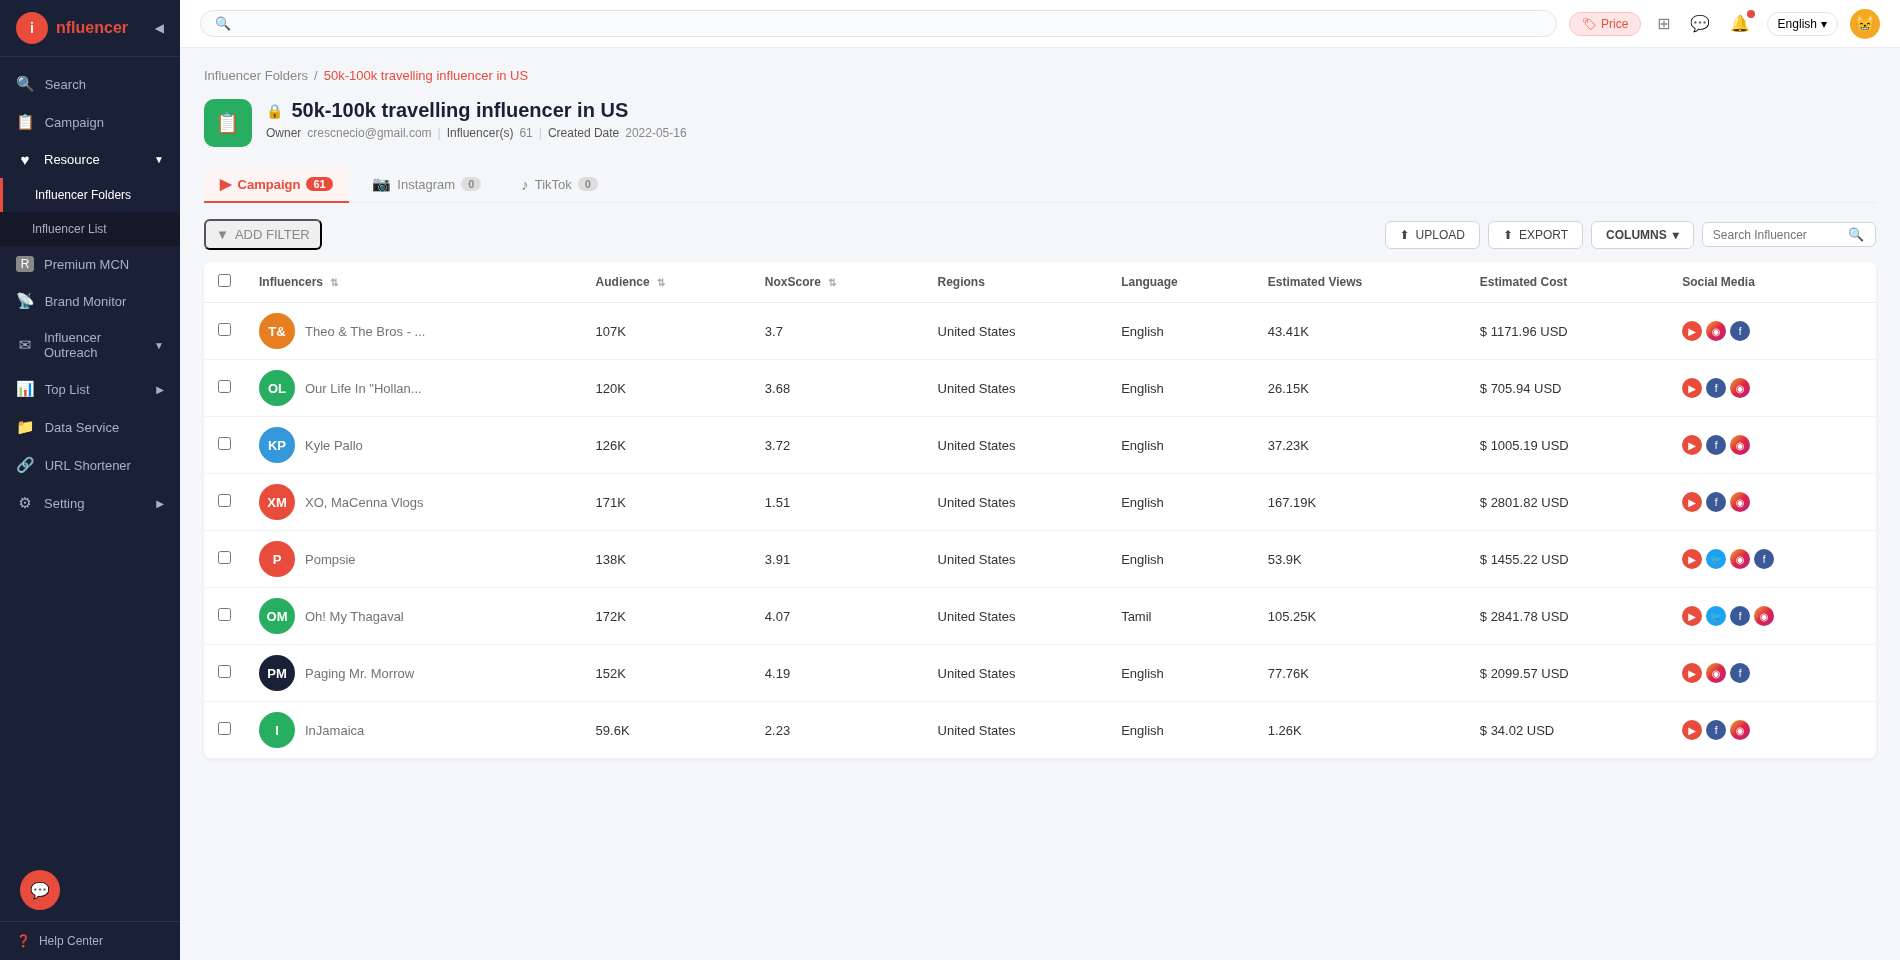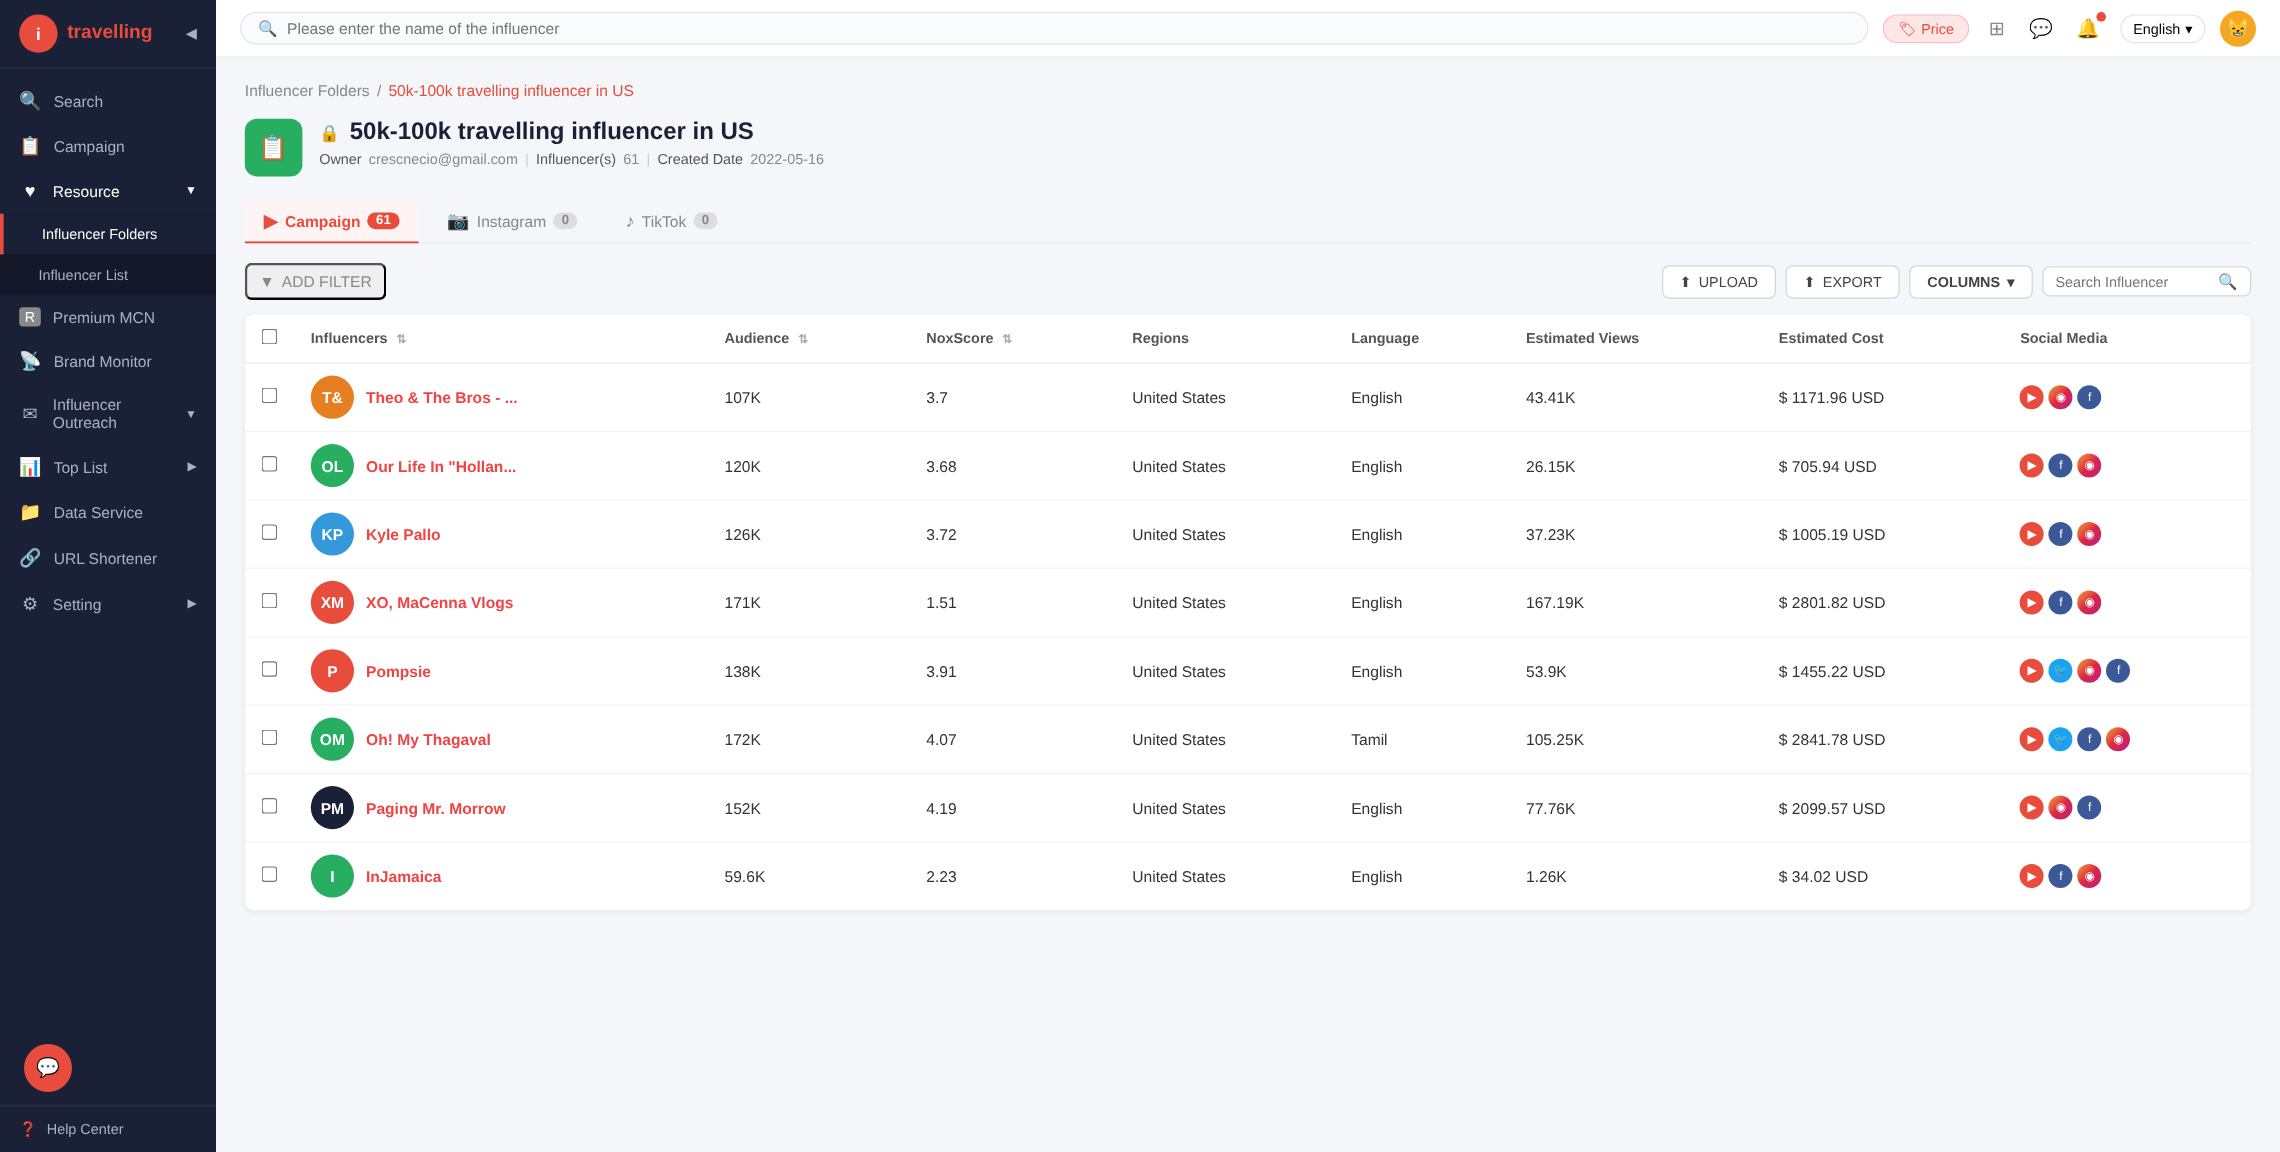--- a/index.html
+++ b/index.html
@@ -155,35 +155,35 @@
     table { width: 100%; border-collapse: collapse; }
     thead tr { border-bottom: 1px solid #e8ecf0; }
     thead th { padding: 12px 14px; text-align: left; font-size: 12px; font-weight: 600; color: #555; white-space: nowrap; background: white; }
     thead th .sort-icon { color: #aaa; margin-left: 4px; font-size: 10px; }
     tbody tr { border-bottom: 1px solid #f0f2f5; }
     tbody td { padding: 10px 14px; font-size: 13px; color: #333; vertical-align: middle; }
     .checkbox-col { width: 30px; }
     input[type=checkbox] { accent-color: #e74c3c; }
     .influencer-cell { display: flex; align-items: center; gap: 10px; }
     .inf-avatar { width: 36px; height: 36px; border-radius: 50%; overflow: hidden; display: flex; align-items: center; justify-content: center; font-size: 13px; font-weight: 600; color: white; }
-    .inf-name { font-size: 13px; color: #ef4444; font-weight: 700; }
+    .inf-name { font-size: 13px; color: #737373; font-weight: 400; }
     .social-icons { display: flex; gap: 4px; }
     .si { width: 20px; height: 20px; border-radius: 50%; display: flex; align-items: center; justify-content: center; font-size: 10px; color: white; }
     .si-yt { background: #e74c3c; }
     .si-ig { background: linear-gradient(135deg, #f09433, #e6683c, #dc2743, #cc2366, #bc1888); }
     .si-fb { background: #3b5998; }
     .si-tw { background: #1da1f2; }
   </style>
 </head>
 <body>
 
 <nav class="sidebar">
   <div class="sidebar-logo">
     <div class="logo-icon">i</div>
-    <span class="logo-text">travelling</span>
+    <span class="logo-text">nfluencer</span>
     <span style="margin-left:auto;color:#aab0c4;font-size:12px;cursor:pointer;">◀</span>
   </div>
   <div class="sidebar-nav">
 
     <div class="nav-item">
       <span class="nav-icon">🔍</span>
       <span>Search</span>
     </div>
 
     <div class="nav-item">
@@ -252,21 +252,20 @@
       <span>Help Center</span>
     </div>
   </div>
 </nav>
 
 <div class="main">
 
   <div class="topbar">
     <div class="topbar-search">
       <span style="color:#aaa;">🔍</span>
-      <input type="text" placeholder="Please enter the name of the influencer" style="">
     </div>
     <div class="topbar-right">
       <button class="price-btn">
         <span>🏷</span>
         <span>Price</span>
       </button>
       <button class="icon-btn">⊞</button>
       <button class="icon-btn">💬</button>
       <button class="icon-btn" style="position:relative;">
         🔔

